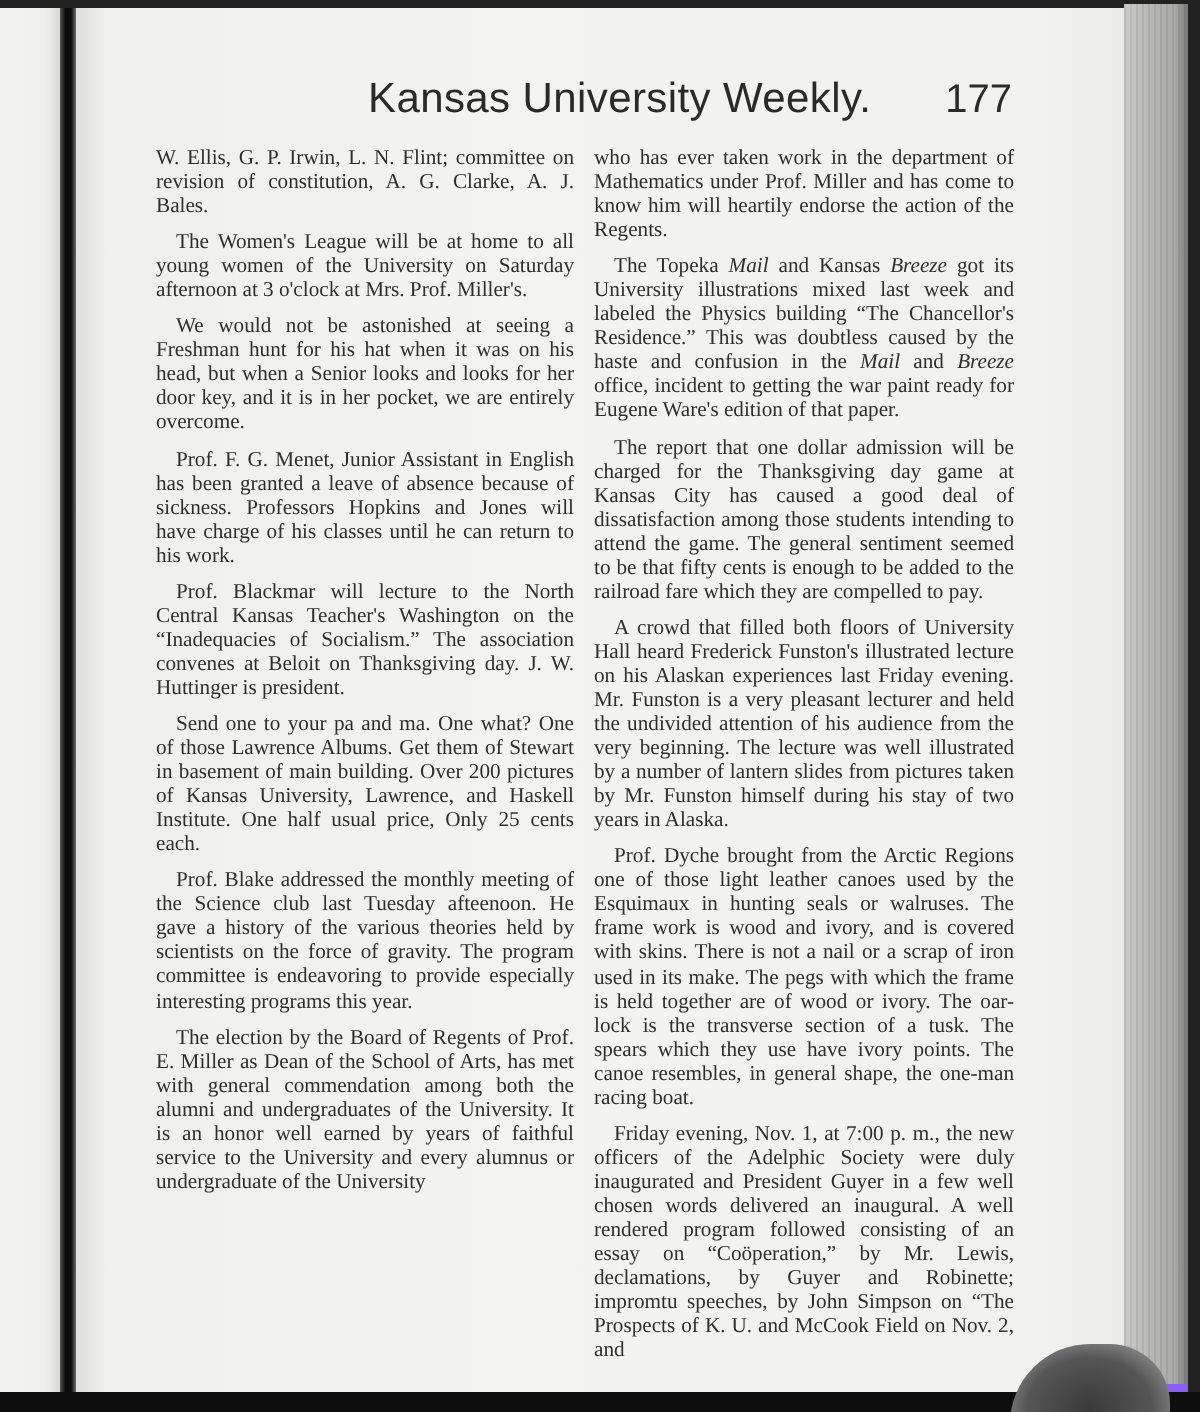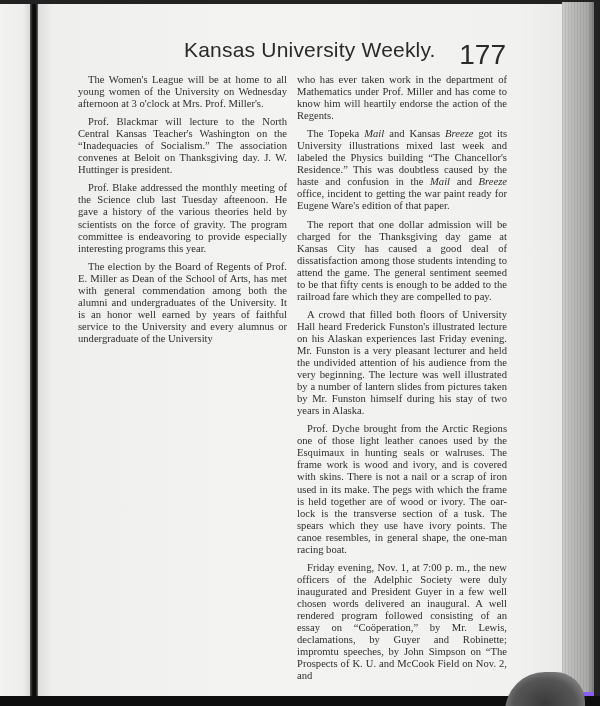--- a/index.html
+++ b/index.html
@@ -38,21 +38,21 @@
   }
 
   .header {
     position: absolute; left: 70px; top: 38px; width: 436px; height: 30px;
   }
   .header-title {
     position: absolute; left: 114px; top: 0; font-size: 21px; color: #2a2a2a;
     letter-spacing: 0.2px; font-family: "Liberation Sans", "DejaVu Sans", sans-serif; font-weight: normal;
   }
   .page-number {
-    position: absolute; right: 0; top: 1px; font-size: 28px; color: #2a2a2a;
+    position: absolute; right: 0; top: 1px; font-size: 20px; color: #2a2a2a;
     font-family: "Liberation Sans", "DejaVu Sans", sans-serif;
   }
 
   .column {
     position: absolute; top: 74px; width: 209px;
     font-size: 10.6px; line-height: 12.05px; color: #2e2e2e;
     text-align: justify;
   }
   .col-left { left: 78px; }
   .col-right { left: 297px; width: 210px; }
@@ -73,22 +73,26 @@
   <div class="right-dark"></div>
   <div class="bottom-edge"></div>
   <div class="thumb"></div>
 
   <div class="header">
     <div class="header-title">Kansas University Weekly.</div>
     <div class="page-number">177</div>
   </div>
 
   <div class="column col-left" id="col-left">
-      <p class="para">The Women's League will be at home to all young women of the University on Wednesday afternoon at 3 o'clock at Mrs. Prof. Miller's.</p>
+      <p class="para noindent">W. Ellis, G. P. Irwin, L. N. Flint; committee on revision of constitution, A. G. Clarke, A. J. Bales.</p>
+      <p class="para">The Women's League will be at home to all young women of the University on Saturday afternoon at 3 o'clock at Mrs. Prof. Miller's.</p>
+      <p class="para">We would not be astonished at seeing a Freshman hunt for his hat when it was on his head, but when a Senior looks and looks for her door key, and it is in her pocket, we are entirely overcome.</p>
+      <p class="para">Prof. F. G. Menet, Junior Assistant in English has been granted a leave of absence because of sickness. Professors Hopkins and Jones will have charge of his classes until he can return to his work.</p>
       <p class="para">Prof. Blackmar will lecture to the North Central Kansas Teacher's Washington on the “Inadequacies of Socialism.” The association convenes at Beloit on Thanksgiving day. J. W. Huttinger is president.</p>
+      <p class="para">Send one to your pa and ma. One what? One of those Lawrence Albums. Get them of Stewart in basement of main building. Over 200 pictures of Kansas University, Lawrence, and Haskell Institute. One half usual price, Only 25 cents each.</p>
       <p class="para">Prof. Blake addressed the monthly meeting of the Science club last Tuesday afteenoon. He gave a history of the various theories held by scientists on the force of gravity. The program committee is endeavoring to provide especially interesting programs this year.</p>
       <p class="para">The election by the Board of Regents of Prof. E. Miller as Dean of the School of Arts, has met with general commendation among both the alumni and undergraduates of the University. It is an honor well earned by years of faithful service to the University and every alumnus or undergraduate of the University</p>
     </div>
   <div class="column col-right" id="col-right">
       <p class="para noindent">who has ever taken work in the department of Mathematics under Prof. Miller and has come to know him will heartily endorse the action of the Regents.</p>
       <p class="para">The Topeka <em>Mail</em> and Kansas <em>Breeze</em> got its University illustrations mixed last week and labeled the Physics building “The Chancellor's Residence.” This was doubtless caused by the haste and confusion in the <em>Mail</em> and <em>Breeze</em> office, incident to getting the war paint ready for Eugene Ware's edition of that paper.</p>
       <p class="para">The report that one dollar admission will be charged for the Thanksgiving day game at Kansas City has caused a good deal of dissatisfaction among those students intending to attend the game. The general sentiment seemed to be that fifty cents is enough to be added to the railroad fare which they are compelled to pay.</p>
       <p class="para">A crowd that filled both floors of University Hall heard Frederick Funston's illustrated lecture on his Alaskan experiences last Friday evening. Mr. Funston is a very pleasant lecturer and held the undivided attention of his audience from the very beginning. The lecture was well illustrated by a number of lantern slides from pictures taken by Mr. Funston himself during his stay of two years in Alaska.</p>
       <p class="para">Prof. Dyche brought from the Arctic Regions one of those light leather canoes used by the Esquimaux in hunting seals or walruses. The frame work is wood and ivory, and is covered with skins. There is not a nail or a scrap of iron used in its make. The pegs with which the frame is held together are of wood or ivory. The oar-lock is the transverse section of a tusk. The spears which they use have ivory points. The canoe resembles, in general shape, the one-man racing boat.</p>
       <p class="para">Friday evening, Nov. 1, at 7:00 p. m., the new officers of the Adelphic Society were duly inaugurated and President Guyer in a few well chosen words delivered an inaugural. A well rendered program followed consisting of an essay on “Coöperation,” by Mr. Lewis, declamations, by Guyer and Robinette; impromtu speeches, by John Simpson on “The Prospects of K. U. and McCook Field on Nov. 2, and</p>

